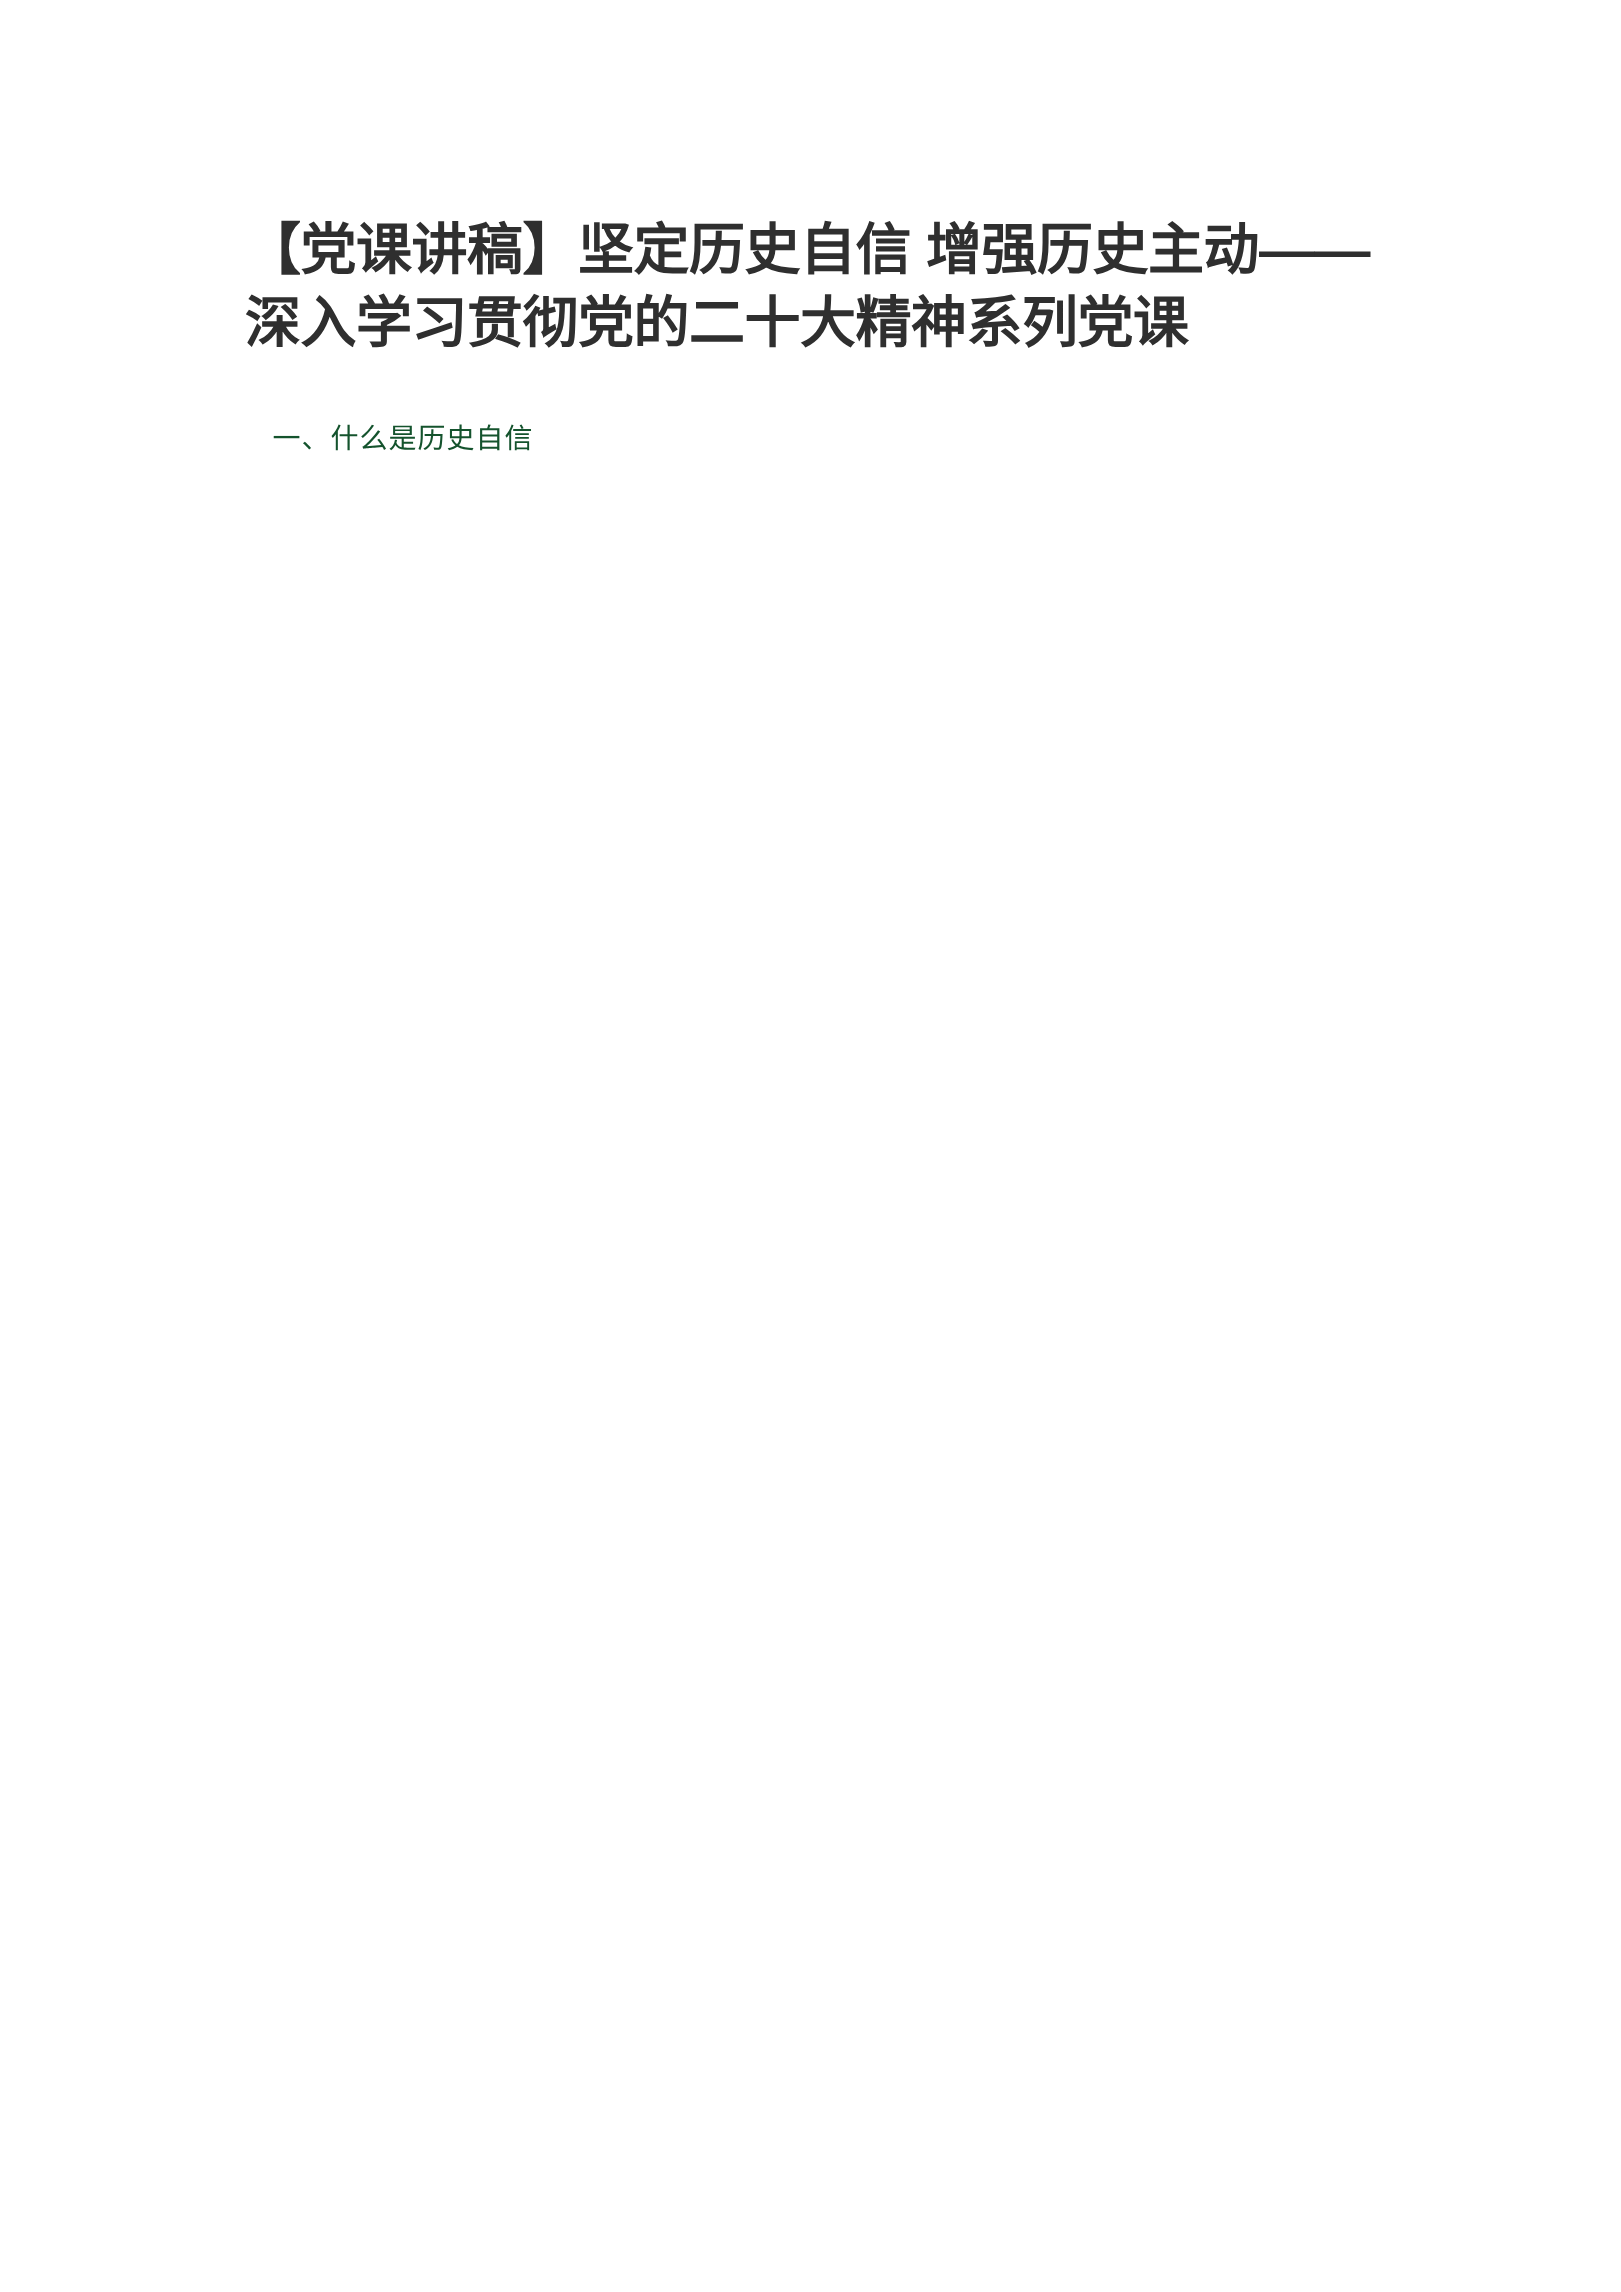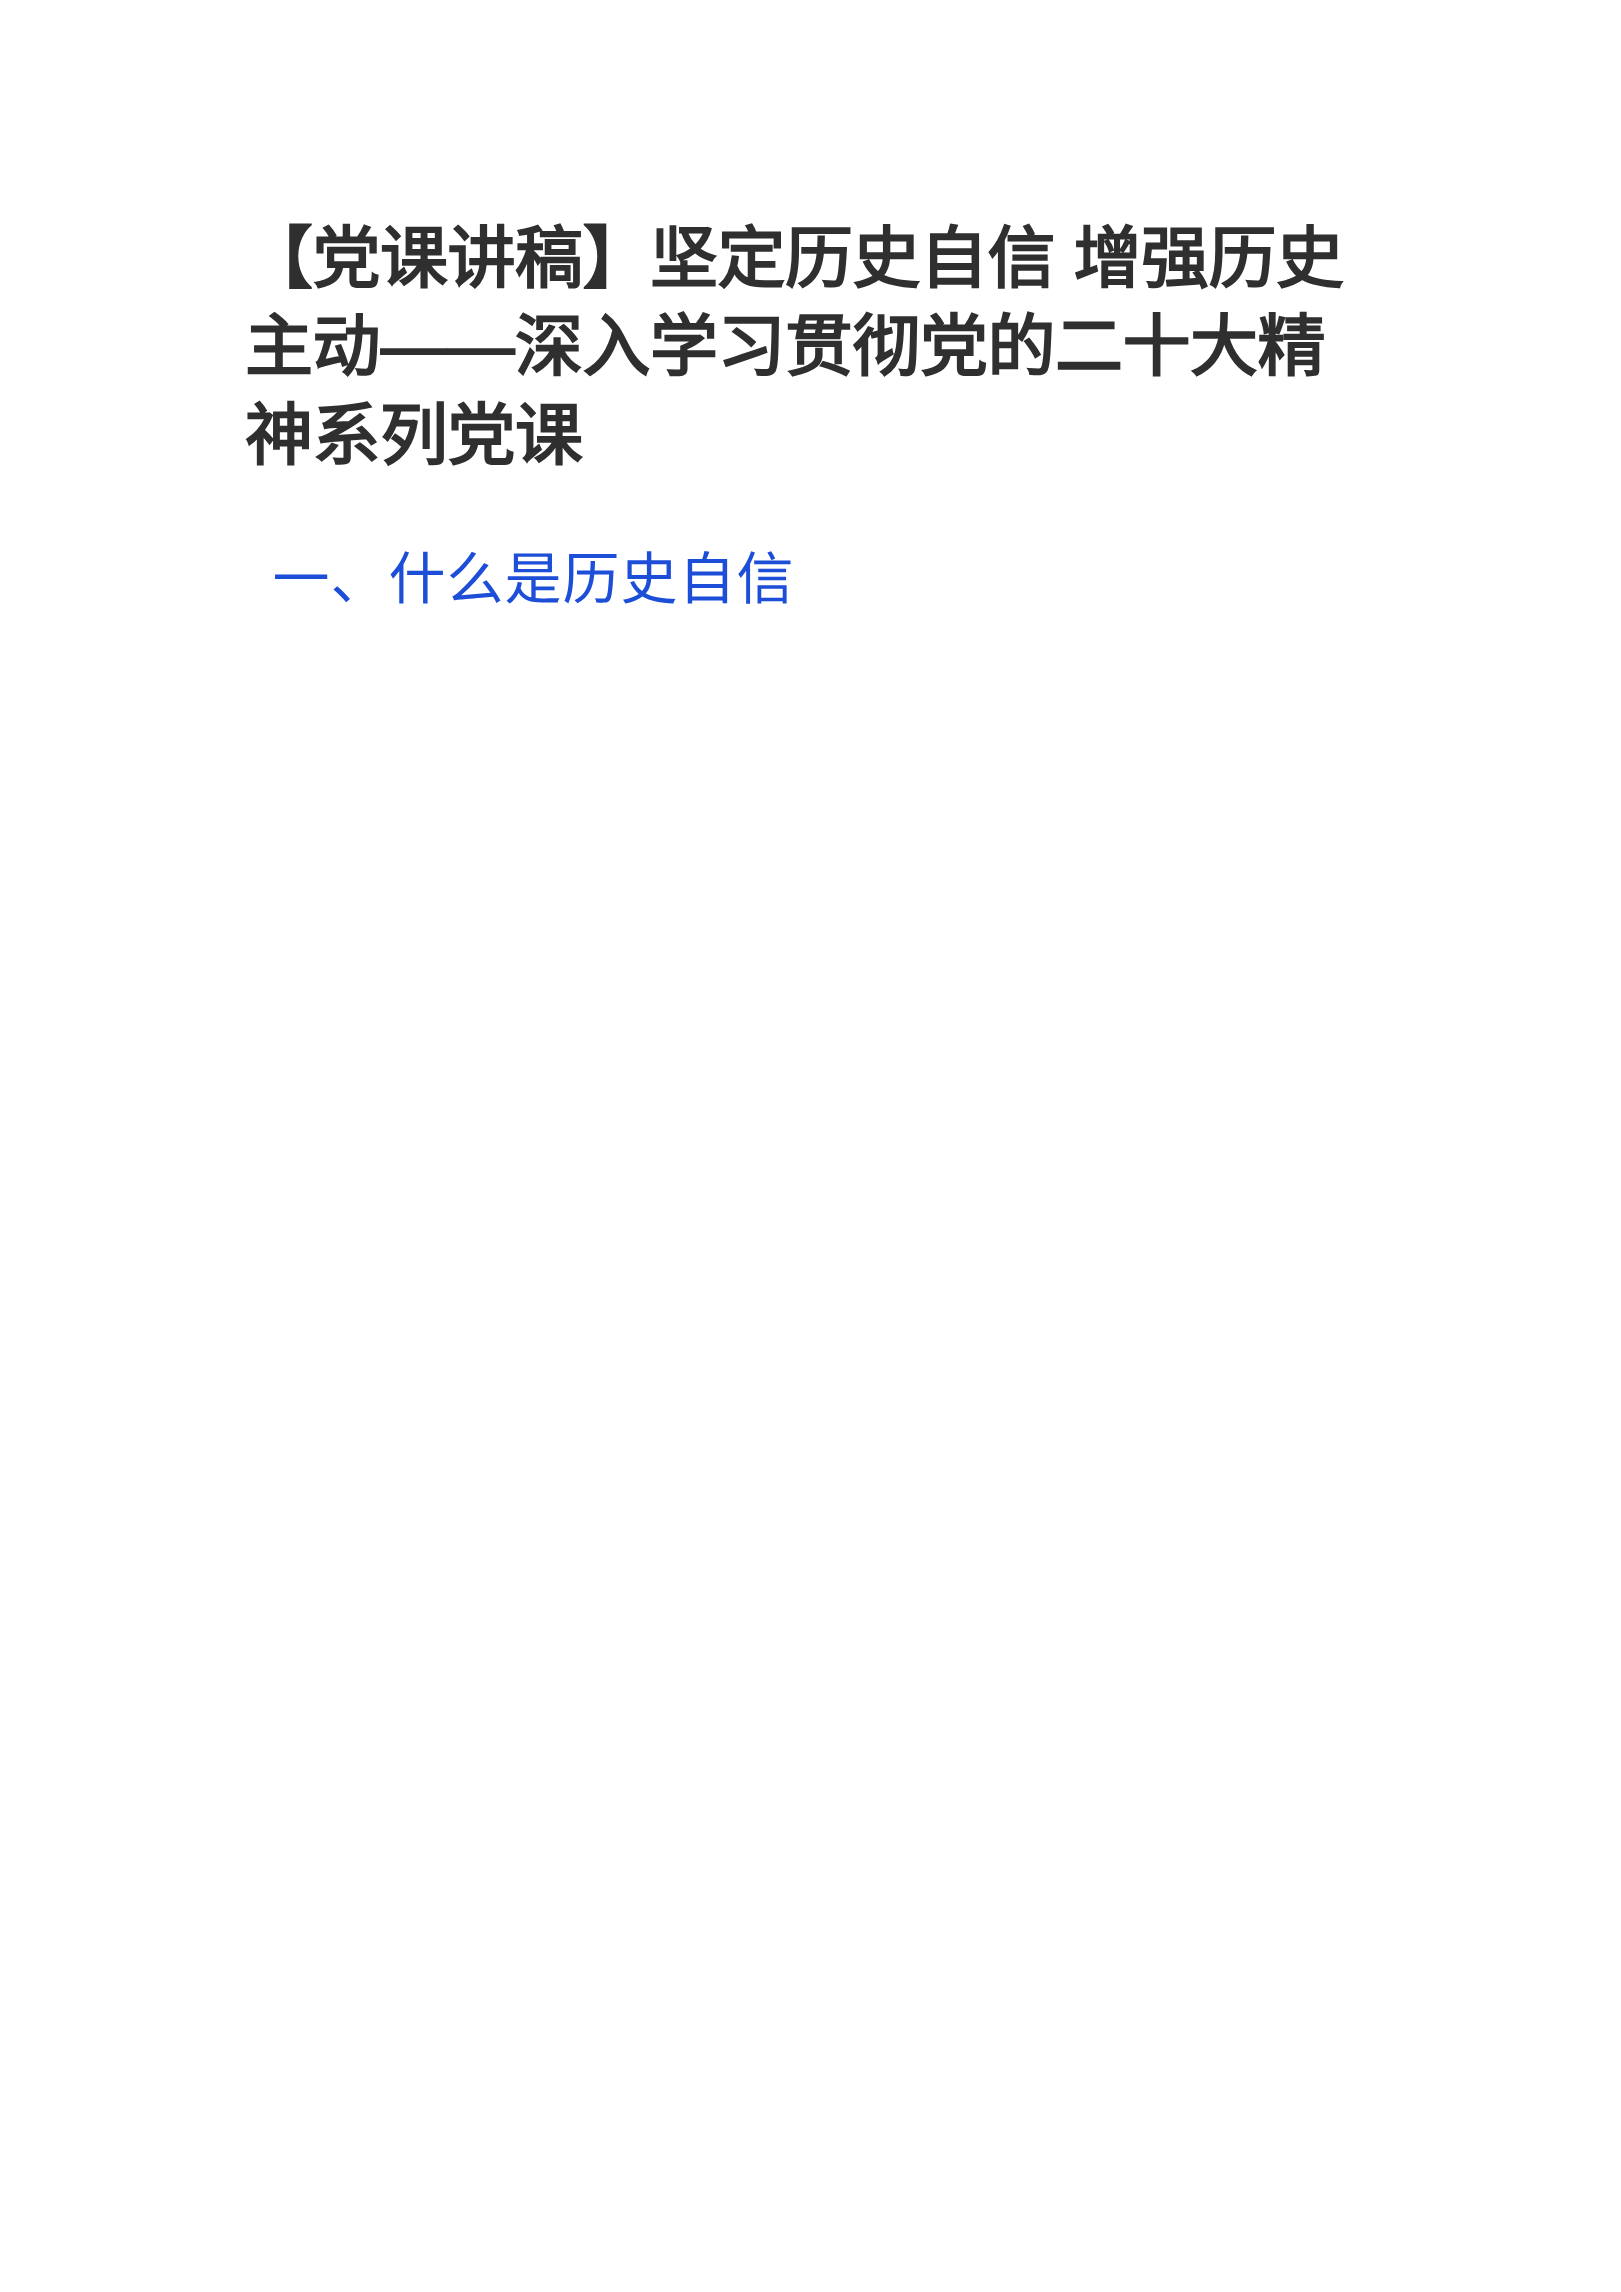--- a/index.html
+++ b/index.html
@@ -26,21 +26,21 @@
     top: 0;
     width: 1129px;
   }
 
   
   .doc-title {
     margin: 0;
     padding-top: 214px;
     font-family: "Liberation Sans", "DejaVu Sans", sans-serif;
     font-weight: 700;
-    font-size: 68px;
+    font-size: 56px;
     line-height: 1.30;
     letter-spacing: -0.5px;
     color: #2f2f2f;
     text-align: left;
     word-break: break-all;
   }
 
   
   .body-para {
     margin: 0;
@@ -58,23 +58,23 @@
   }
 
   
   .section-heading {
     margin: 0;
     padding-top: 57px;
     padding-bottom: 19.6px;
     padding-left: 27.4px;
     font-family: "Liberation Serif", "DejaVu Serif", serif;
     font-weight: 400;
-    font-size: 57px;
+    font-size: 28px;
     line-height: 1.55;
-    color: #1d4ed8;
+    color: #14532d;
     letter-spacing: 1px;
   }
 
   .para-block-2 {
     margin-top: 19.6px;
   }
 </style>
 </head>
 <body>
 

